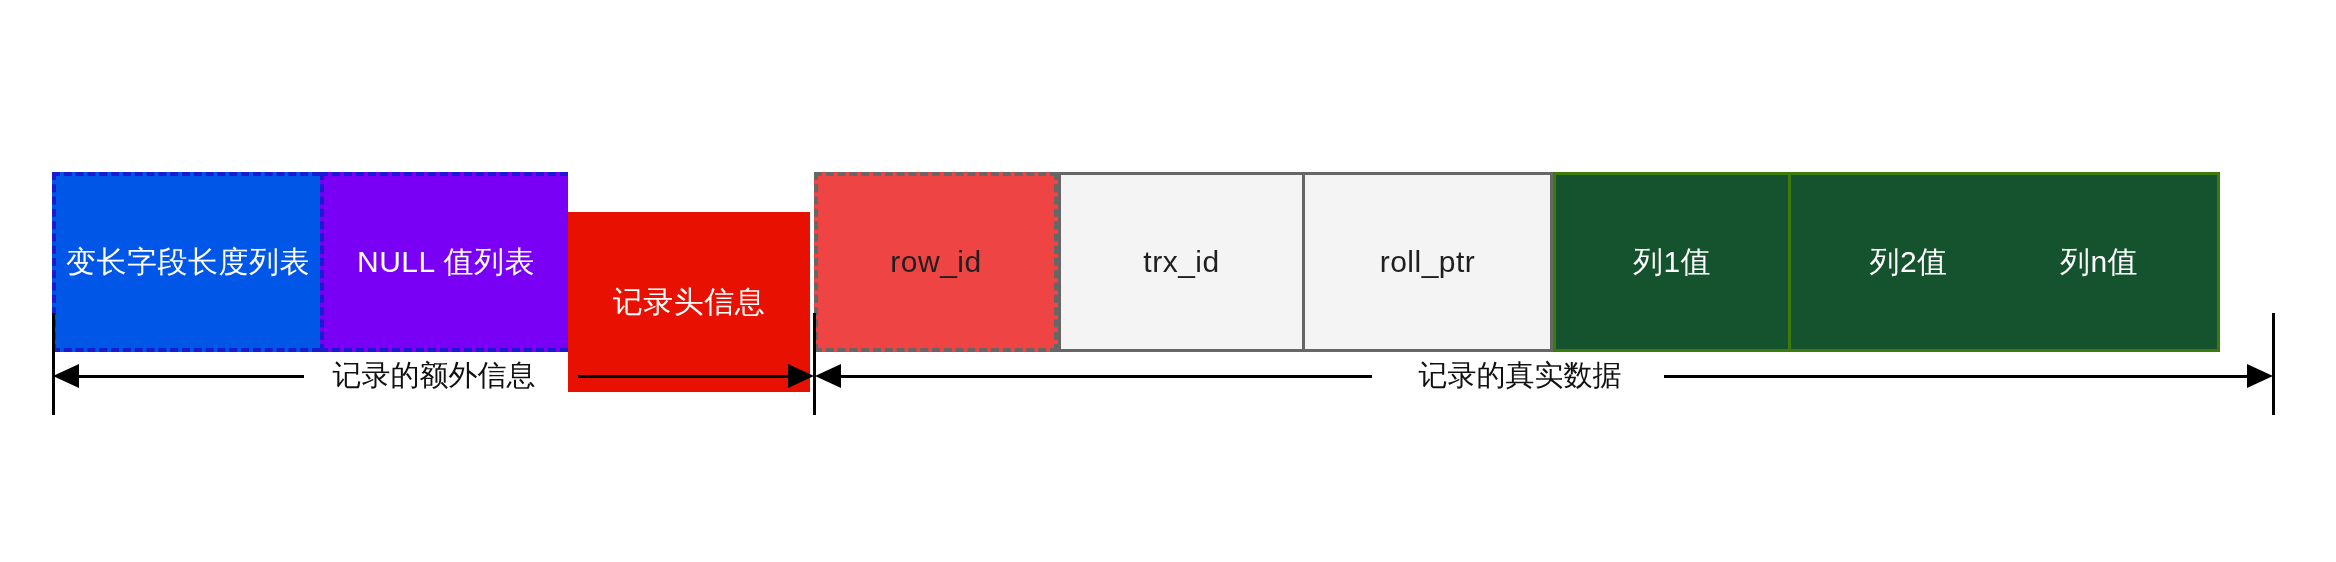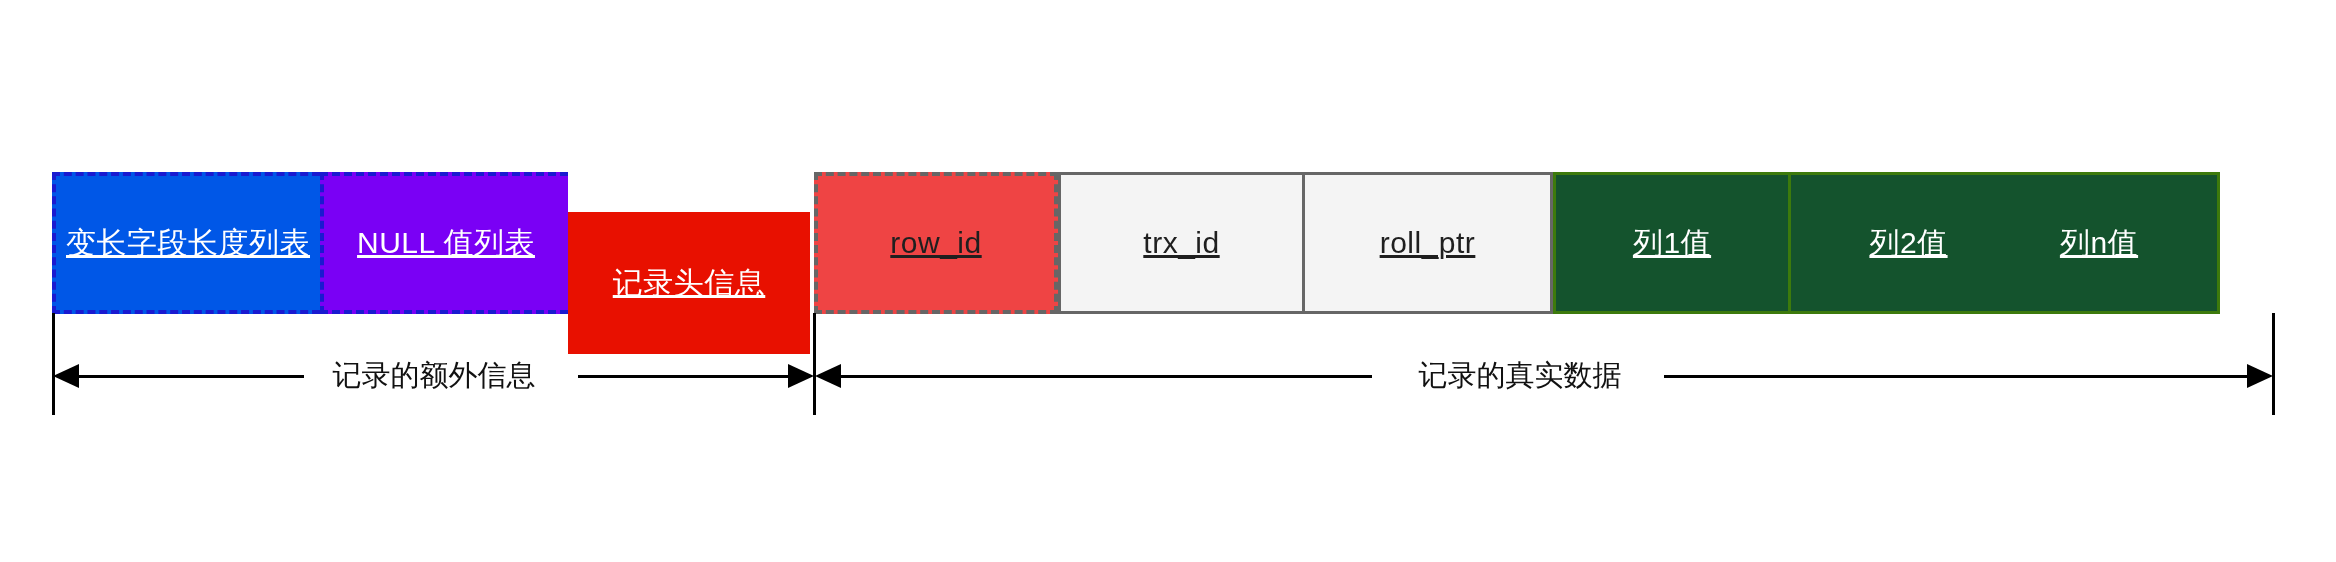--- a/index.html
+++ b/index.html
@@ -18,30 +18,29 @@
     position: absolute;
     left: 0; top: 0;
     width: 2336px;
     height: 562px;
   }
 
   
   .block {
     position: absolute;
     top: 172px;
-    height: 142px;
+    height: 180px;
     box-sizing: border-box;
     display: flex;
     align-items: center;
     justify-content: center;
     font-size: 30px;
     line-height: 1;
     letter-spacing: 0.5px;
     white-space: nowrap;
-    text-decoration: underline;
   }
 
   .blk-blue {
     background: #0057e7;
     color: #ffffff;
     border: 4px dashed #1a1ad0;
     border-right-width: 0;
   }
   .blk-purple {
     background: #7a00f5;

